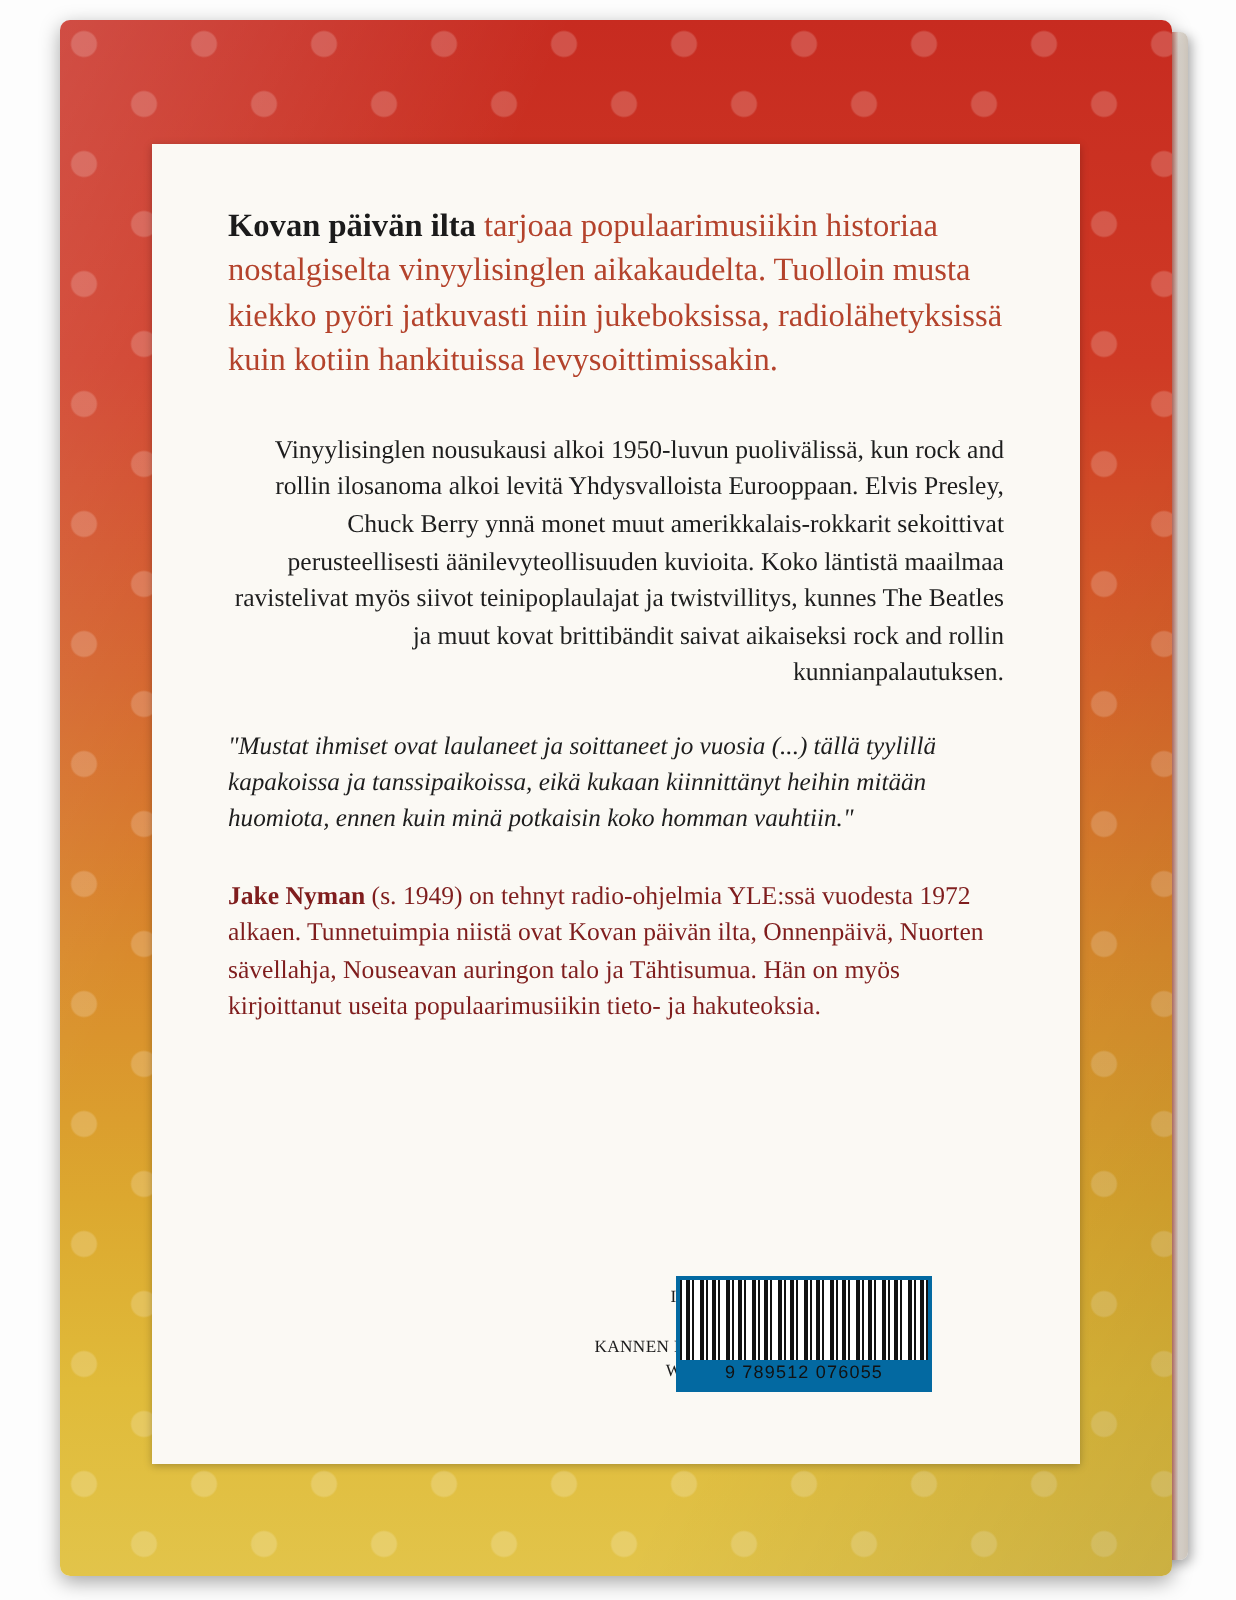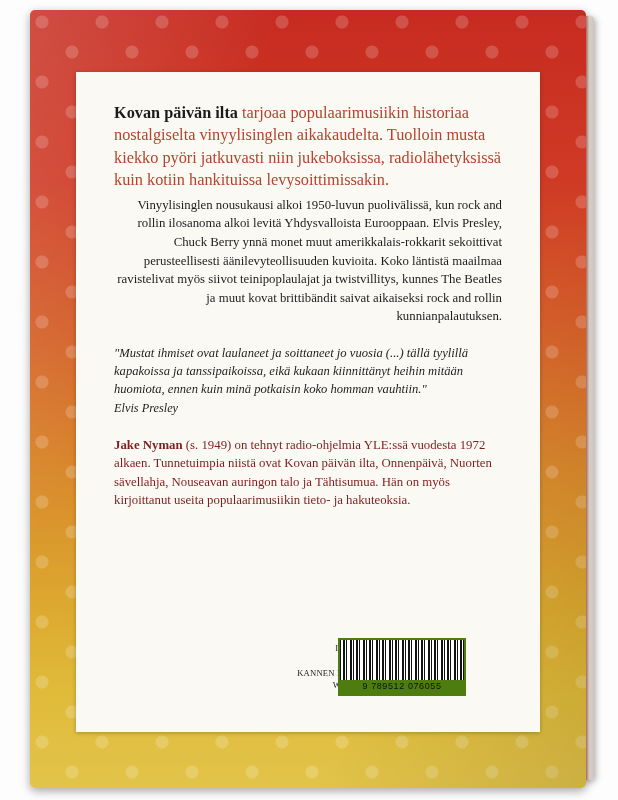--- a/index.html
+++ b/index.html
@@ -92,21 +92,21 @@
     left: 38px;
     top: 30px;
     right: 38px;
     bottom: 18px;
   }
 
   .lead {
     font-size: 16.3px;
     line-height: 1.38;
     color: #b4432c;
-    margin: 0 0 4px 0;
+    margin: 0 0 24px 0;
     font-family: "Liberation Serif", serif;
   }
   .lead .strong {
     color: #1b1b1b;
     font-weight: bold;
   }
 
   .body-par {
     font-size: 12.8px;
     line-height: 1.45;
@@ -159,21 +159,21 @@
     line-height: 1.45;
     color: #1d1d1d;
     letter-spacing: 0.2px;
   }
   .barcode {
     position: absolute;
     right: 6px;
     top: -4px;
     width: 128px;
     height: 58px;
-    background: #4d7c0f;
+    background: #0369a1;
     padding: 2px 2px 0 2px;
     box-sizing: border-box;
   }
   .barcode .bars {
     position: relative;
     width: 124px;
     height: 40px;
     background-image: repeating-linear-gradient(
       to right,
       #111 0px, #111 1px, #fff 1px, #fff 3px,
@@ -203,21 +203,20 @@
 
       <div class="panel">
         <div class="panel-inner">
 
           <p class="lead"><span class="strong">Kovan päivän ilta</span><span> tarjoaa populaarimusiikin historiaa nostalgiselta vinyylisinglen aikakaudelta. Tuolloin musta kiekko pyöri jatkuvasti niin jukeboksissa, radiolähetyksissä kuin kotiin hankituissa levysoittimissakin.</span></p>
 
           <p class="body-par">Vinyylisinglen nousukausi alkoi 1950-luvun puolivälissä, kun rock and rollin ilosanoma alkoi levitä Yhdysvalloista Eurooppaan. Elvis Presley, Chuck Berry ynnä monet muut amerikkalais-rokkarit sekoittivat perusteellisesti äänilevyteollisuuden kuvioita. Koko läntistä maailmaa ravistelivat myös siivot teinipoplaulajat ja twistvillitys, kunnes The Beatles ja muut kovat brittibändit saivat aikaiseksi rock and rollin kunnianpalautuksen.</p>
 
 
           <p class="quote">"Mustat ihmiset ovat laulaneet ja soittaneet jo vuosia (...) tällä tyylillä kapakoissa ja tanssipaikoissa, eikä kukaan kiinnittänyt heihin mitään huomiota, ennen kuin minä potkaisin koko homman vauhtiin."</p>
-          <p class="quote-attrib">Elvis Presley</p>
 
           <p class="bio"><span class="nm">Jake Nyman</span><span> (s. 1949) on tehnyt radio-ohjelmia YLE:ssä vuodesta 1972 alkaen. Tunnetuimpia niistä ovat Kovan päivän ilta, Onnenpäivä, Nuorten sävellahja, Nouseavan auringon talo ja Tähtisumua. Hän on myös kirjoittanut useita populaarimusiikin tieto- ja hakuteoksia.</span></p>
 
           <div class="footer">
             <div class="isbn-block">
               <div>ISBN 978-951-20-7605-5</div>
               <div>LK. 78.993</div>
               <div>KANNEN PIIRROSKUVA MAURI KUNNAS</div>
               <div>WWW.AJATUSKIRJAT.FI</div>
             </div>

